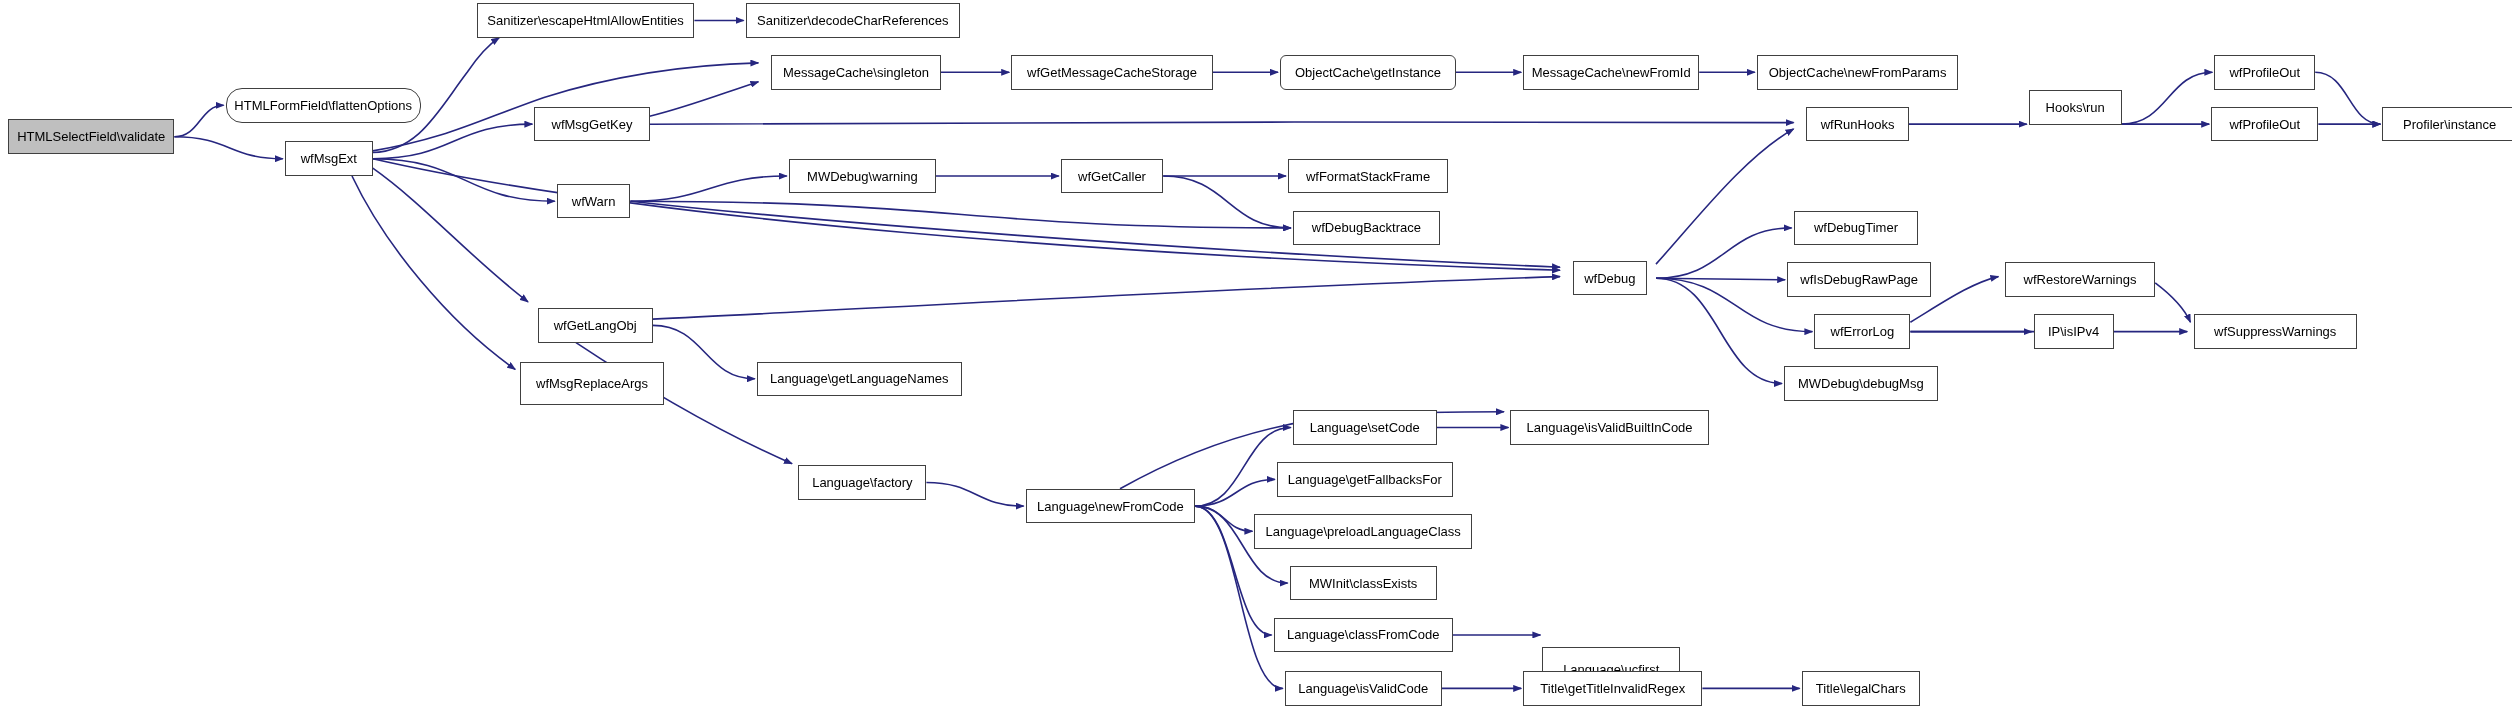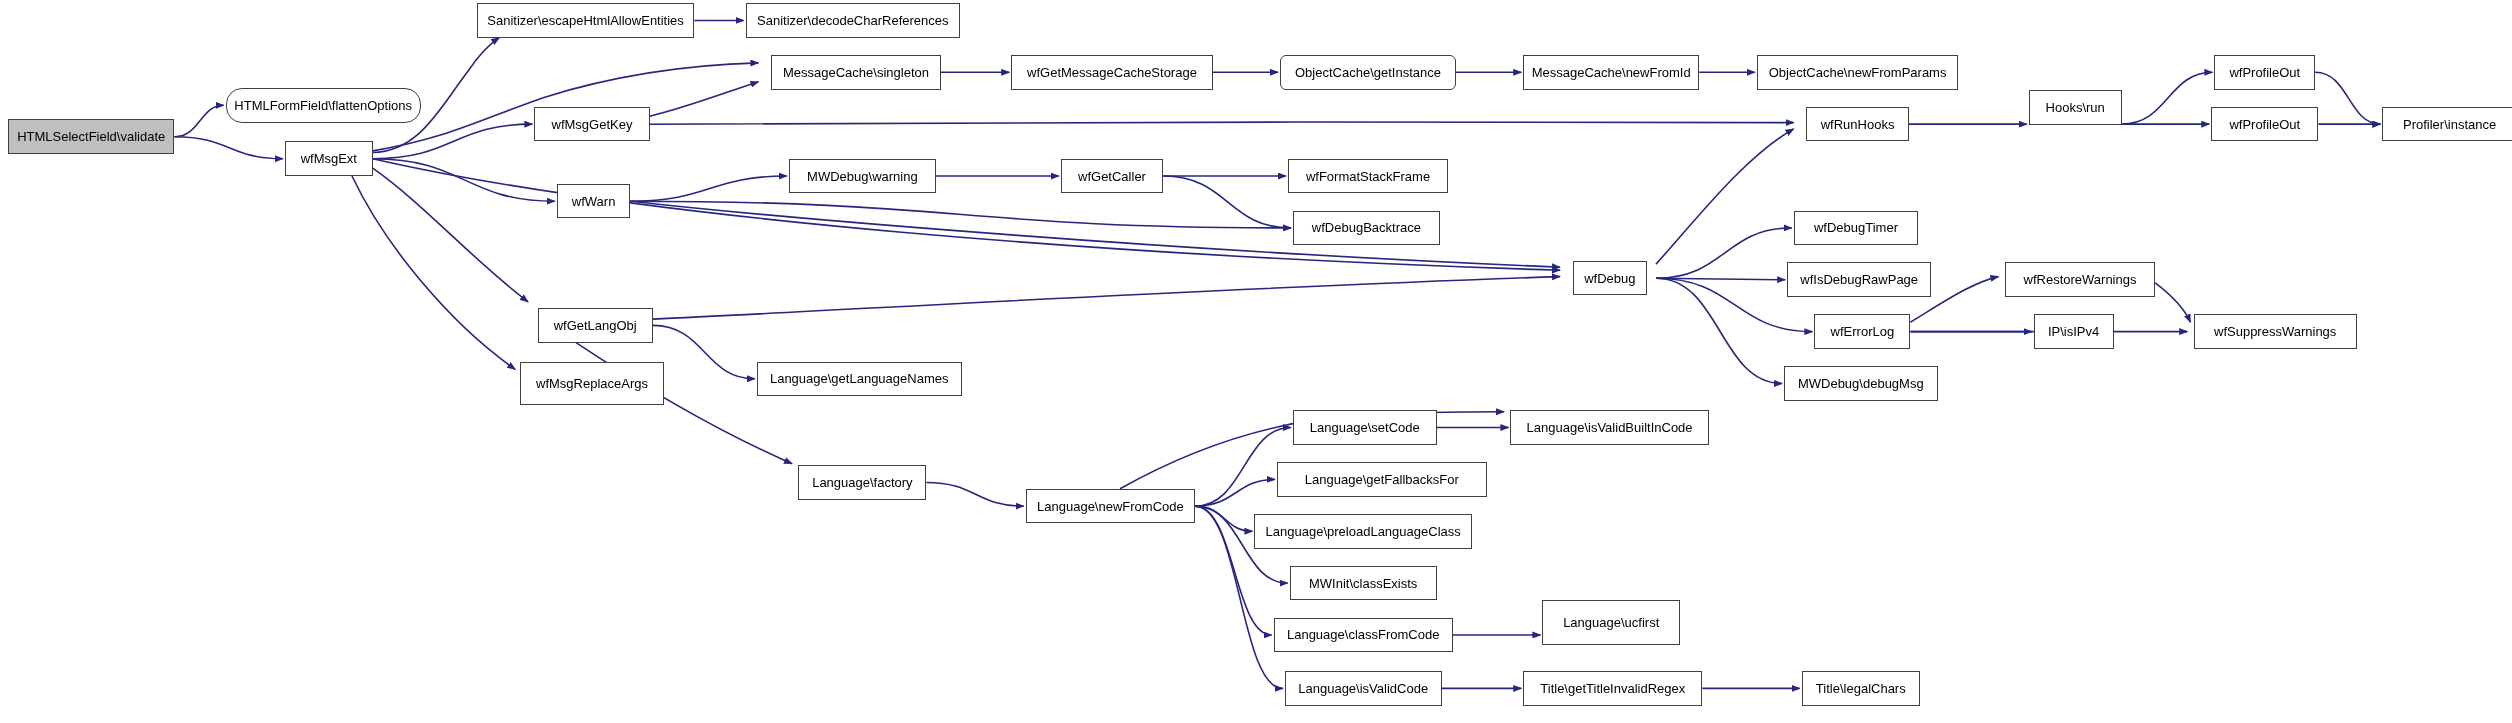--- a/index.html
+++ b/index.html
@@ -180,33 +180,33 @@
       </div>
       <div class="node" style="left: 1025.6px; top: 488.811px; width: 169.6px; height: 34.5783px;">
         <span>Language\newFromCode</span>
       </div>
       <div class="node" style="left: 1292.8px; top: 410.224px; width: 144px; height: 34.5783px;">
         <span>Language\setCode</span>
       </div>
       <div class="node" style="left: 1510.4px; top: 410.224px; width: 198.4px; height: 34.5783px;">
         <span>Language\isValidBuiltInCode</span>
       </div>
-      <div class="node" style="left: 1276.8px; top: 462.091px; width: 210px; height: 34.5783px;">
+      <div class="node" style="left: 1276.8px; top: 462.091px; width: 176px; height: 34.5783px;">
         <span>Language\getFallbacksFor</span>
       </div>
       <div class="node" style="left: 1254.4px; top: 513.959px; width: 217.6px; height: 34.5783px;">
         <span>Language\preloadLanguageClass</span>
       </div>
       <div class="node" style="left: 1289.6px; top: 565.826px; width: 147.2px; height: 34.5783px;">
         <span>MWInit\classExists</span>
       </div>
       <div class="node" style="left: 1273.6px; top: 617.693px; width: 179.2px; height: 34.5783px;">
         <span>Language\classFromCode</span>
       </div>
-      <div class="node" style="left: 1542.4px; top: 600px; width: 137.6px; height: 45px;">
+      <div class="node" style="left: 1542.4px; top: 647px; width: 137.6px; height: 45px;">
         <span>Language\ucfirst</span>
       </div>
       <div class="node" style="left: 1284.8px; top: 671.133px; width: 156.8px; height: 34.5783px;">
         <span>Language\isValidCode</span>
       </div>
       <div class="node" style="left: 1523.2px; top: 671.133px; width: 179.2px; height: 34.5783px;">
         <span>Title\getTitleInvalidRegex</span>
       </div>
       <div class="node" style="left: 1801.6px; top: 671.133px; width: 118.4px; height: 34.5783px;">
         <span>Title\legalChars</span>

